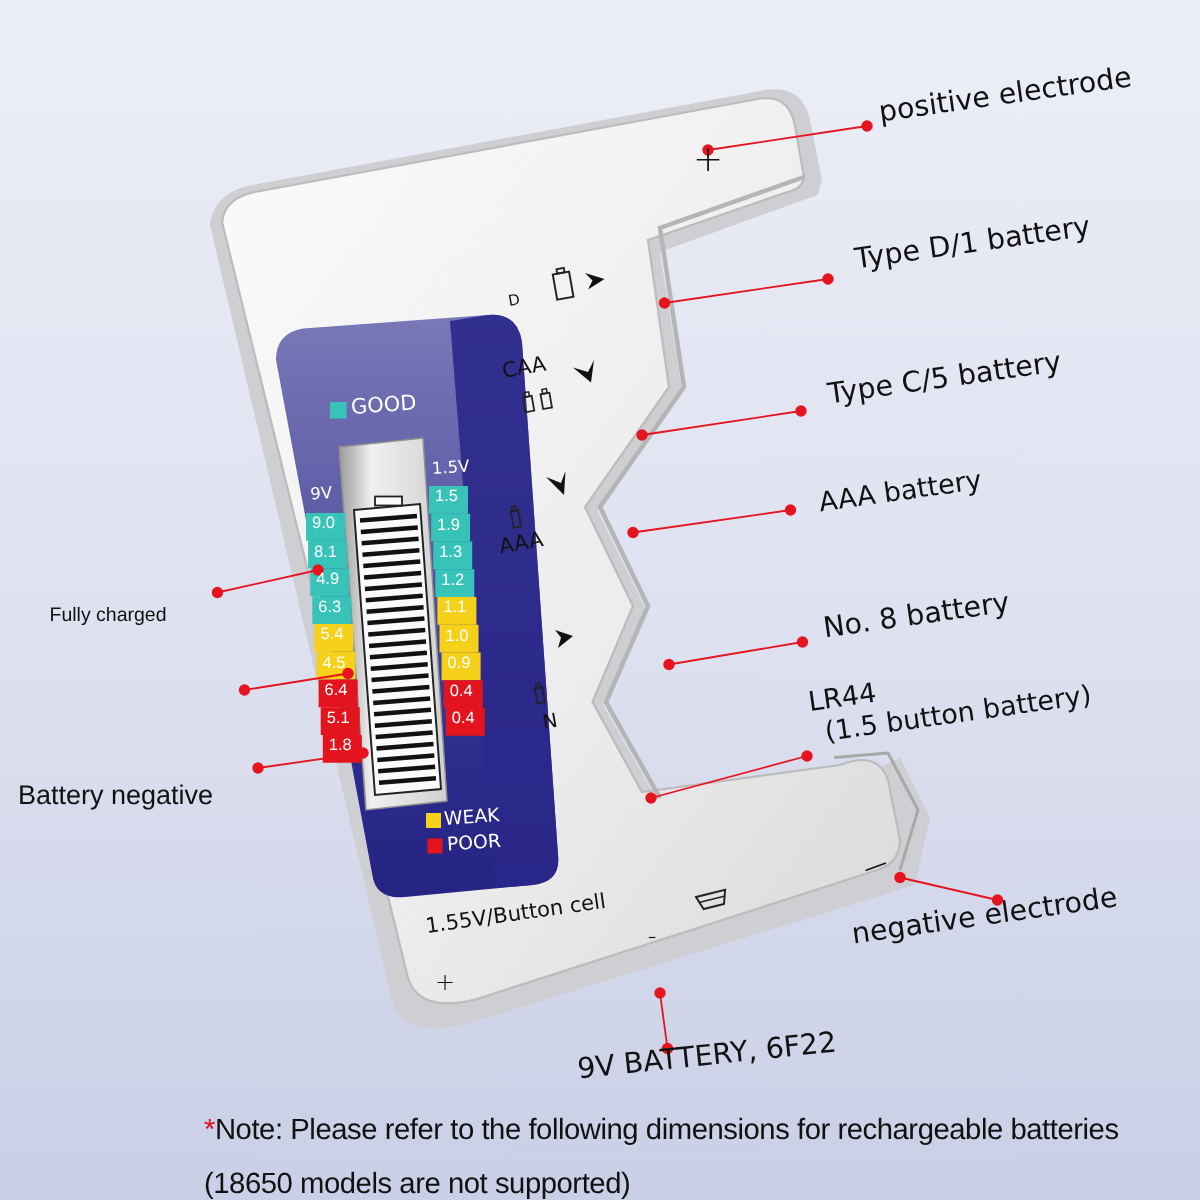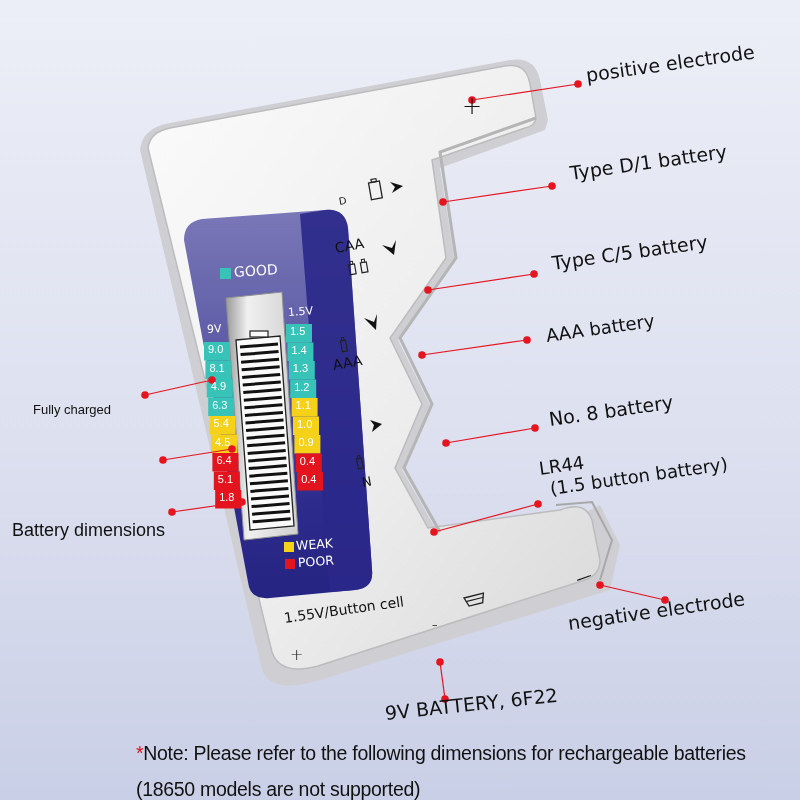--- a/index.html
+++ b/index.html
@@ -199,38 +199,38 @@
       <span class="lbl" style="left: 208px; top: 343px; font-size: 11px; color: rgb(255, 255, 255); font-family: &quot;Liberation Sans&quot;, sans-serif;">9.0</span>
       <span class="lbl" style="left: 209.4px; top: 361.5px; font-size: 11px; color: rgb(255, 255, 255); font-family: &quot;Liberation Sans&quot;, sans-serif;">8.1</span>
       <span class="lbl" style="left: 210.8px; top: 380px; font-size: 11px; color: rgb(255, 255, 255); font-family: &quot;Liberation Sans&quot;, sans-serif;">4.9</span>
       <span class="lbl" style="left: 212.2px; top: 398.5px; font-size: 11px; color: rgb(255, 255, 255); font-family: &quot;Liberation Sans&quot;, sans-serif;">6.3</span>
       <span class="lbl" style="left: 213.6px; top: 417px; font-size: 11px; color: rgb(255, 255, 255); font-family: &quot;Liberation Sans&quot;, sans-serif;">5.4</span>
       <span class="lbl" style="left: 215px; top: 435.5px; font-size: 11px; color: rgb(255, 255, 255); font-family: &quot;Liberation Sans&quot;, sans-serif;">4.5</span>
       <span class="lbl" style="left: 216.4px; top: 454px; font-size: 11px; color: rgb(255, 255, 255); font-family: &quot;Liberation Sans&quot;, sans-serif;">6.4</span>
       <span class="lbl" style="left: 217.8px; top: 472.5px; font-size: 11px; color: rgb(255, 255, 255); font-family: &quot;Liberation Sans&quot;, sans-serif;">5.1</span>
       <span class="lbl" style="left: 219.2px; top: 491px; font-size: 11px; color: rgb(255, 255, 255); font-family: &quot;Liberation Sans&quot;, sans-serif;">1.8</span>
       <span class="lbl" style="left: 290px; top: 325px; font-size: 11px; color: rgb(255, 255, 255); font-family: &quot;Liberation Sans&quot;, sans-serif;">1.5</span>
-      <span class="lbl" style="left: 291.4px; top: 343.5px; font-size: 11px; color: rgb(255, 255, 255); font-family: &quot;Liberation Sans&quot;, sans-serif;">1.4</span>
+      <span class="lbl" style="left: 291.4px; top: 343.5px; font-size: 11px; color: rgb(255, 255, 255); font-family: &quot;Liberation Sans&quot;, sans-serif;">1.9</span>
       <span class="lbl" style="left: 292.8px; top: 362px; font-size: 11px; color: rgb(255, 255, 255); font-family: &quot;Liberation Sans&quot;, sans-serif;">1.3</span>
       <span class="lbl" style="left: 294.2px; top: 380.5px; font-size: 11px; color: rgb(255, 255, 255); font-family: &quot;Liberation Sans&quot;, sans-serif;">1.2</span>
       <span class="lbl" style="left: 295.6px; top: 399px; font-size: 11px; color: rgb(255, 255, 255); font-family: &quot;Liberation Sans&quot;, sans-serif;">1.1</span>
       <span class="lbl" style="left: 297px; top: 417.5px; font-size: 11px; color: rgb(255, 255, 255); font-family: &quot;Liberation Sans&quot;, sans-serif;">1.0</span>
       <span class="lbl" style="left: 298.4px; top: 436px; font-size: 11px; color: rgb(255, 255, 255); font-family: &quot;Liberation Sans&quot;, sans-serif;">0.9</span>
       <span class="lbl" style="left: 299.8px; top: 454.5px; font-size: 11px; color: rgb(255, 255, 255); font-family: &quot;Liberation Sans&quot;, sans-serif;">0.4</span>
       <span class="lbl" style="left: 301.2px; top: 473px; font-size: 11px; color: rgb(255, 255, 255); font-family: &quot;Liberation Sans&quot;, sans-serif;">0.4</span>
     </div>
 
   <span class="lbl" style="left:586px;top:64px;font-size:19px;transform:rotate(-8deg);">positive electrode</span>
   <span class="lbl" style="left:570px;top:162px;font-size:19px;transform:rotate(-8deg);">Type D/1 battery</span>
   <span class="lbl" style="left:552px;top:252px;font-size:19px;transform:rotate(-8deg);">Type C/5 battery</span>
   <span class="lbl" style="left:546px;top:325px;font-size:18px;transform:rotate(-8deg);">AAA battery</span>
   <span class="lbl" style="left:549px;top:408px;font-size:19px;transform:rotate(-8deg);">No. 8 battery</span>
   <span class="lbl" style="left:539px;top:458px;font-size:18px;transform:rotate(-8deg);">LR44</span>
   <span class="lbl" style="left:550px;top:478px;font-size:18px;transform:rotate(-8deg);">(1.5 button battery)</span>
   <span class="lbl" style="left:568px;top:612px;font-size:19px;transform:rotate(-8deg);">negative electrode</span>
   <span class="lbl" style="left:385px;top:702px;font-size:19px;transform:rotate(-6deg);">9V BATTERY, 6F22</span>
   <span class="lbl" style="left:33px;top:402px;font-size:13px;font-family:'Liberation Sans',sans-serif;">Fully charged</span>
-  <span class="lbl" style="left:12px;top:520px;font-size:18px;font-family:'Liberation Sans',sans-serif;">Battery dimensions</span>
+  <span class="lbl" style="left:12px;top:520px;font-size:18px;font-family:'Liberation Sans',sans-serif;">Battery negative</span>
 
   <div class="note">
     <span class="star">*</span><span>Note: Please refer to the following dimensions for rechargeable batteries (18650 models are not supported)</span>
   </div>
 </div>
 
 </body></html>

